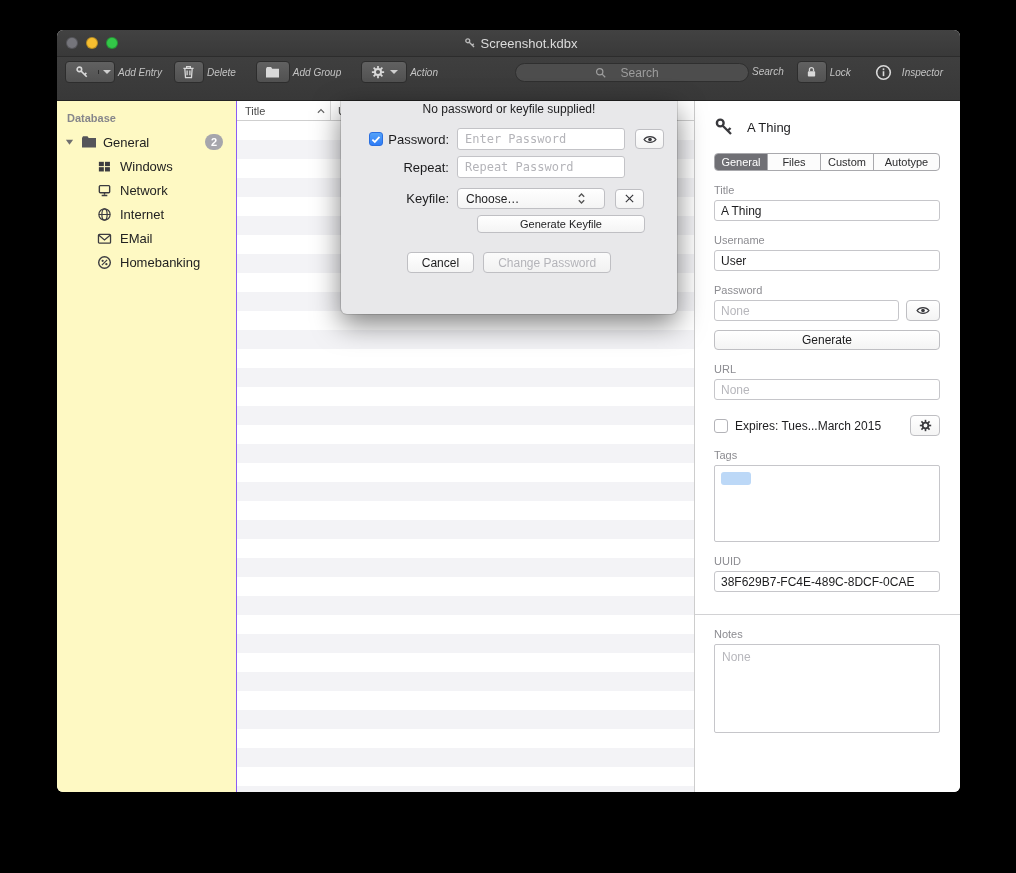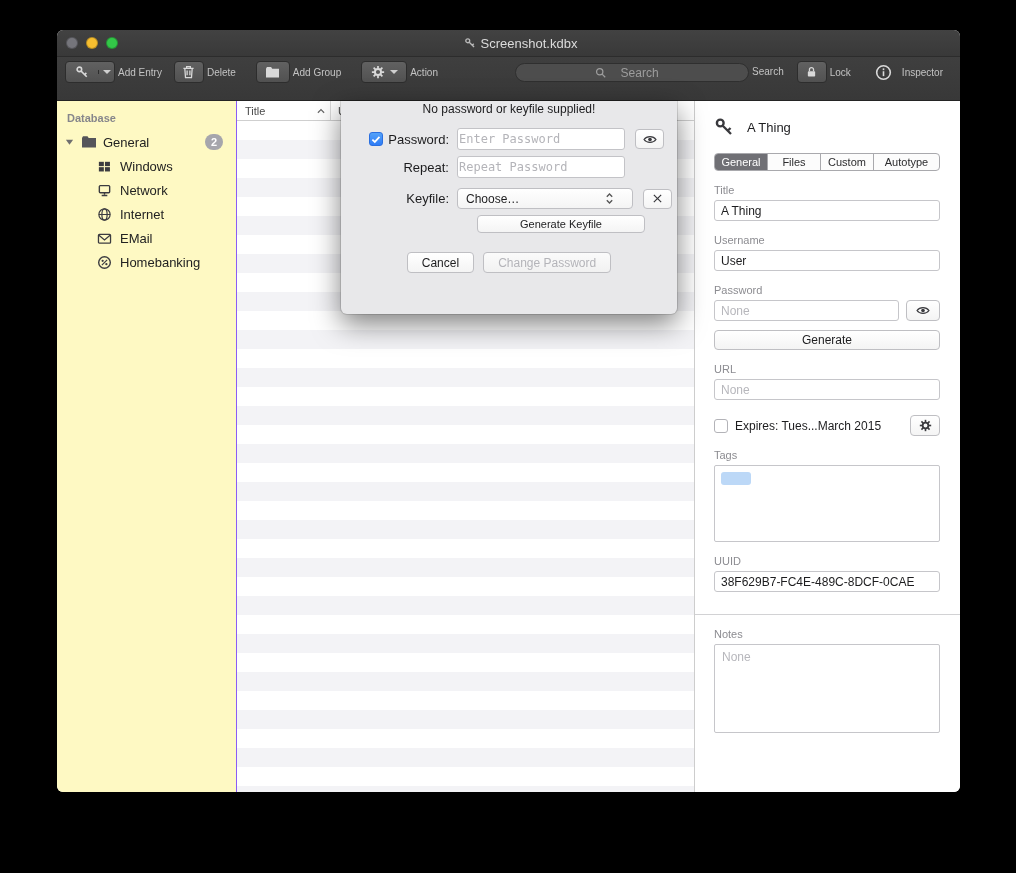--- a/index.html
+++ b/index.html
@@ -24,21 +24,21 @@
   .title-wrap svg { color:#b9b9b9; }
 
   
   .toolbar { height:44px; background:linear-gradient(#3f3f3f,#383838);
     border-bottom:1px solid #242424; display:flex; align-items:flex-start;
     padding:4px 17px 0 8px; }
   .tb-item { display:flex; flex-direction:row; align-items:center; gap:3px; }
   .tb-btn { height:22px; background:linear-gradient(#616161,#515151);
     border:1px solid #2d2d2d; border-radius:4px; color:#d9d9d9;
     display:flex; align-items:center; justify-content:center; cursor:default; }
-  .tb-label { font-size:10px; color:#c3c3c3; white-space:nowrap; }
+  .tb-label { font-size:10px; color:#c3c3c3; white-space:nowrap;font-style:italic; }
   .seg-split { display:flex; }
   .seg-main { width:32px; display:flex; align-items:center; justify-content:center; }
   .seg-arrow { width:16px; border-left:1px solid #2d2d2d;
     display:flex; align-items:center; justify-content:center; }
   .chev { width:0; height:0; border-left:4px solid transparent;
     border-right:4px solid transparent; border-top:4px solid #cfcfcf; }
   .sp { flex:1; }
   .search-field { width:234px; height:19px; margin-top:2px; border-radius:10px;
     background:#4d4d4d; border:1px solid #2f2f2f; display:flex; align-items:center;
     justify-content:center; gap:4px; color:#9d9d9d; padding:0 8px; }
@@ -119,25 +119,25 @@
   .dialog { position:absolute; left:284px; top:0; width:336px; height:213px;
     background:#e8e8ea; border-radius:0 0 6px 6px; z-index:5;
     box-shadow:0 10px 28px rgba(0,0,0,.5), 0 0 0 1px rgba(0,0,0,.12); }
   .dlg-msg { text-align:center; font-size:12px; color:#1c1c1e; padding-top:1px; }
   .dlg-form { margin-top:12px; padding-left:20px; }
   .dlg-row { display:flex; align-items:center; margin-top:6px; }
   .dlg-labelbox { width:88px; display:flex; align-items:center; justify-content:flex-end;
     gap:5px; padding-right:0; }
   .dlg-label { font-size:13px; color:#1c1c1e; white-space:nowrap; }
   .dlg-field { width:168px; height:22px; margin-left:8px; border:1px solid #c3c3c7;
-    border-radius:3px; background:#fff; padding:0 1px; font-size:12px;
+    border-radius:3px; background:#fff; padding:0 7px; font-size:12px;
     font-family:"DejaVu Sans Mono", monospace; color:#1d1d1f; outline:none; }
   .dlg-field::placeholder { color:#b4b4b9; }
   .dlg-side-btn { width:29px; height:20px; margin-left:10px; }
-  .popup { width:176px; height:21px; margin-left:8px; border-radius:4px;
+  .popup { width:148px; height:21px; margin-left:8px; border-radius:4px;
     justify-content:space-between; padding:0 18px 0 8px; font-size:12px;
     color:#1d1d1f; display:flex; align-items:center; }
   .kf-row { margin-top:10px; }
   .gen-key-btn { margin:6px 0 0 116px; width:168px; height:18px; font-size:11px;
     color:#1d1d1f; }
   .dlg-buttons { display:flex; justify-content:center; gap:9px; margin-top:19px; }
   .dlg-btn { height:21px; font-size:12px; color:#1d1d1f; padding:0 14px; }
   .dlg-btn.disabled { color:#b4b4b9; background:linear-gradient(#fbfbfb,#f1f1f1); }
 </style>
 </head>

